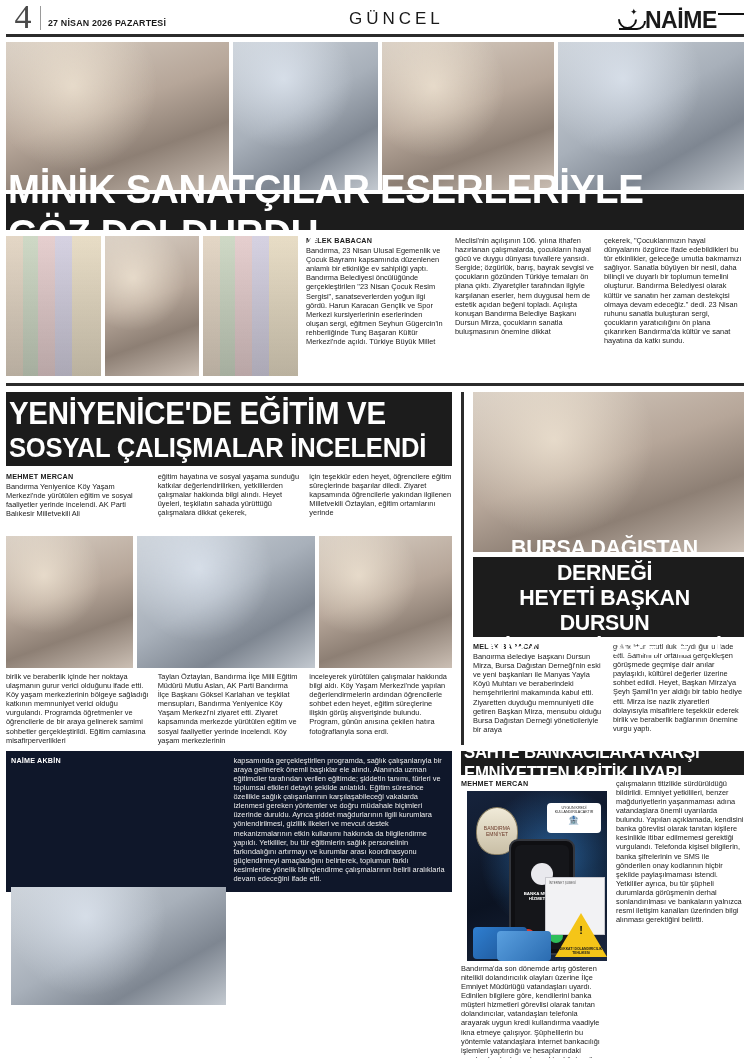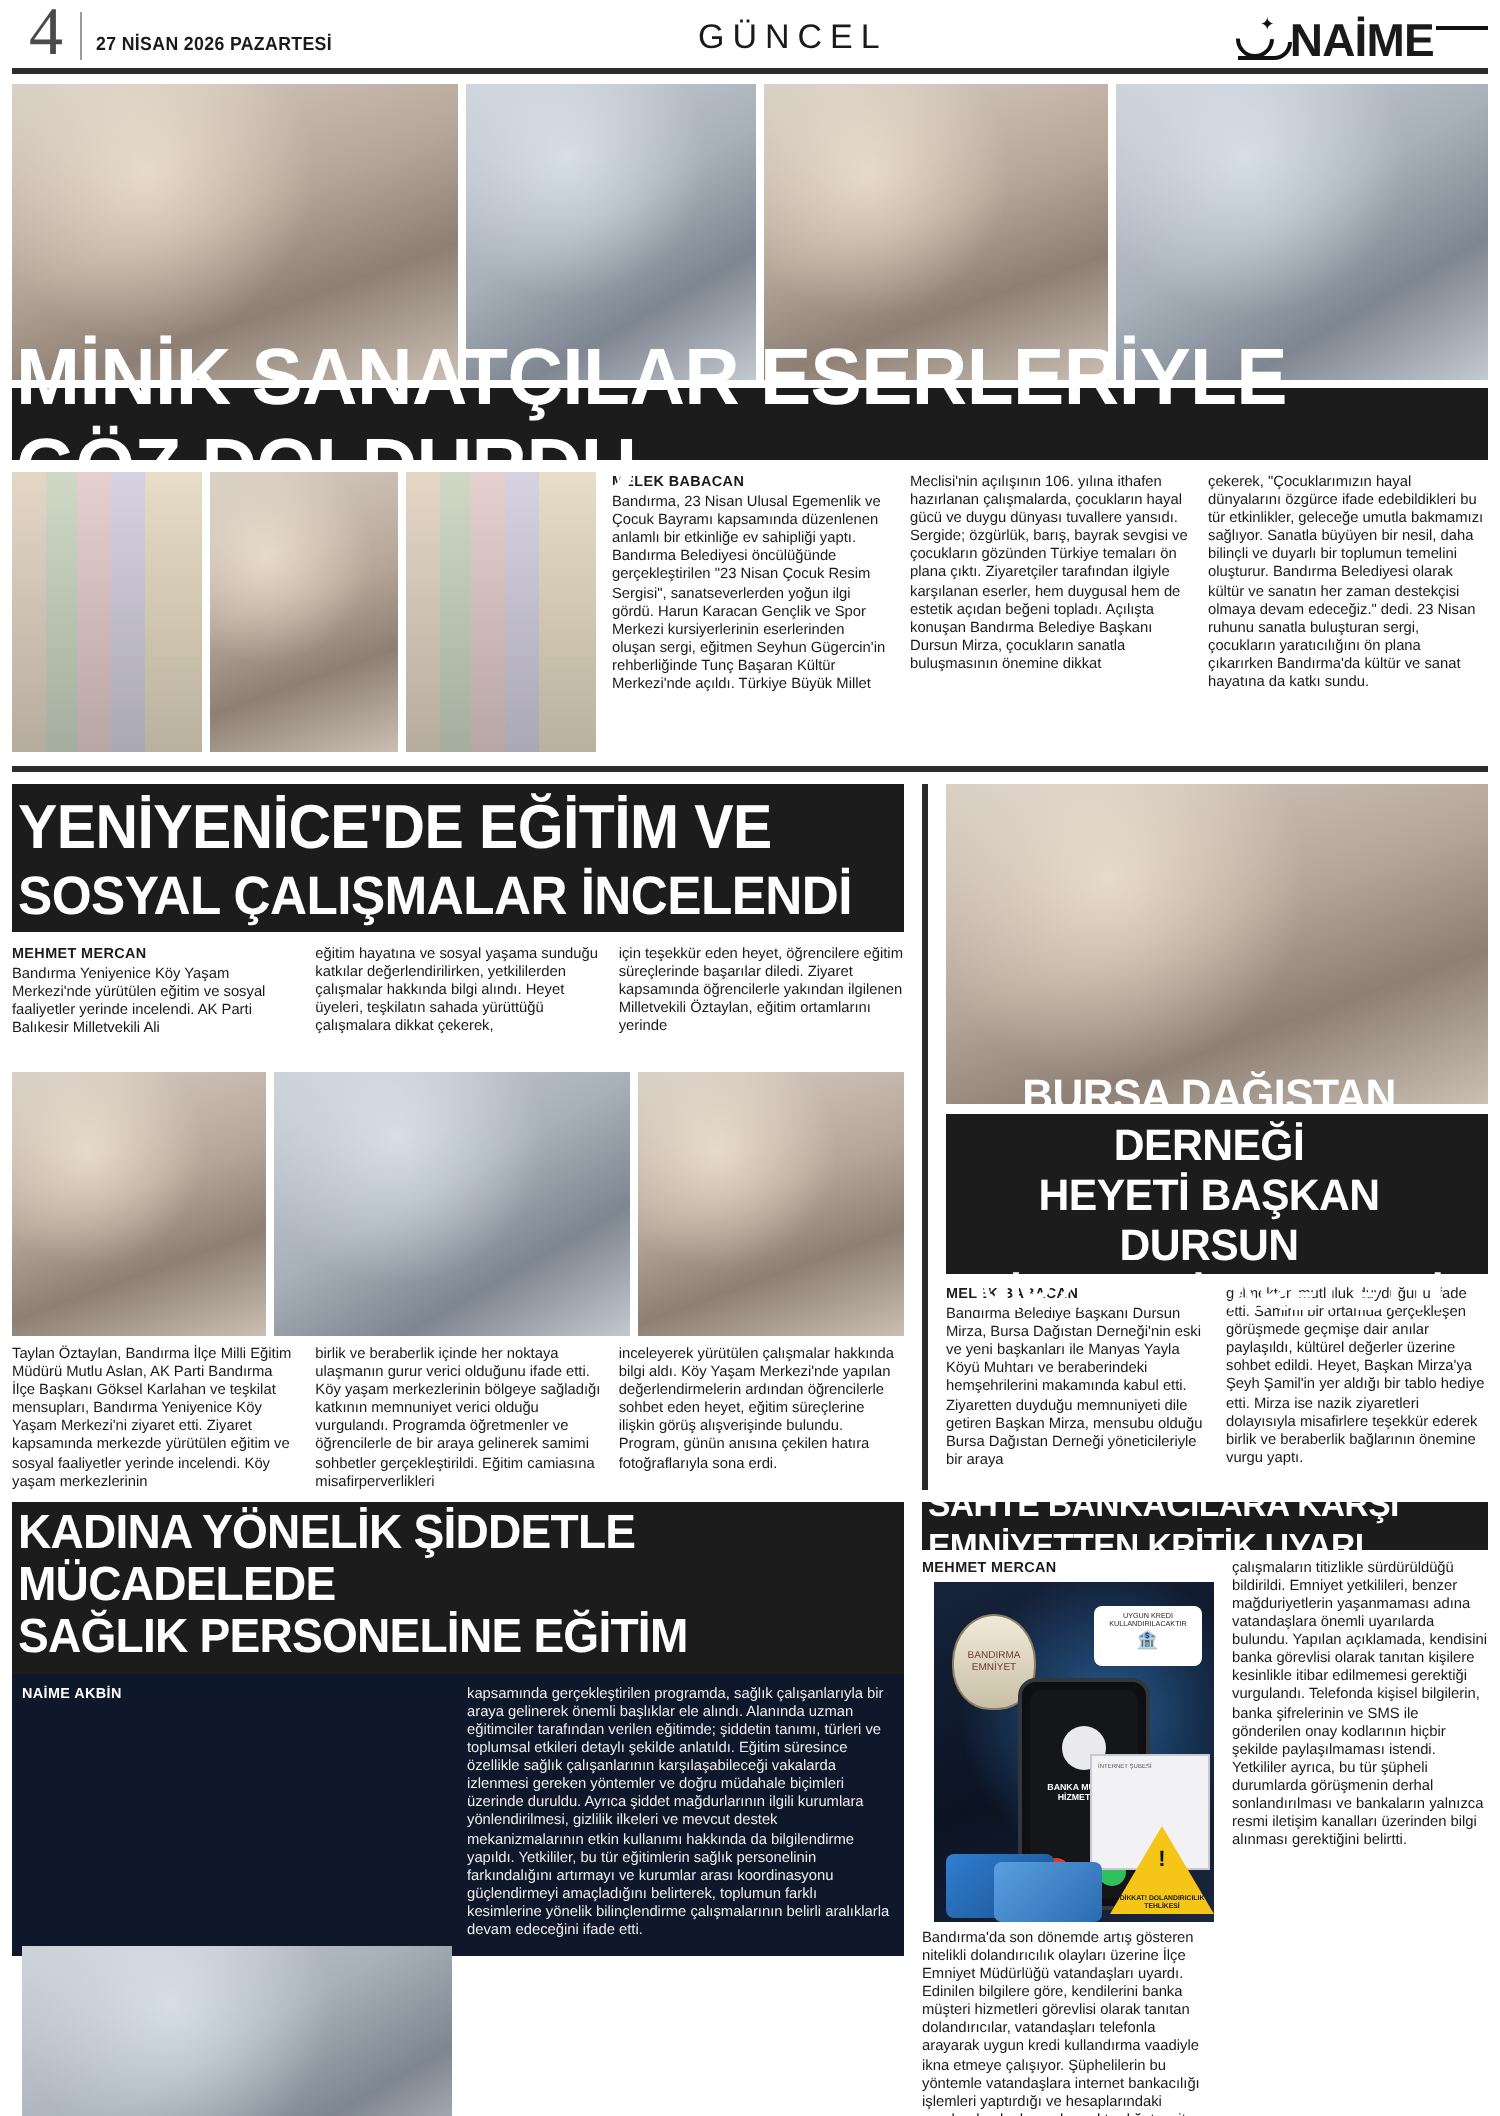--- a/index.html
+++ b/index.html
@@ -262,24 +262,24 @@
       </div>
 
       <div class="blk2-photos">
         <div class="photo warm"></div>
         <div class="photo cool"></div>
         <div class="photo warm"></div>
       </div>
 
       <div class="blk2-bot">
         <div class="col" style="flex:1">
+          <p>birlik ve beraberlik içinde her noktaya ulaşmanın gurur verici olduğunu ifade etti. Köy yaşam merkezlerinin bölgeye sağladığı katkının memnuniyet verici olduğu vurgulandı. Programda öğretmenler ve öğrencilerle de bir araya gelinerek samimi sohbetler gerçekleştirildi. Eğitim camiasına misafirperverlikleri</p>
+        </div>
+        <div class="col" style="flex:1">
           <p>Taylan Öztaylan, Bandırma İlçe Milli Eğitim Müdürü Mutlu Aslan, AK Parti Bandırma İlçe Başkanı Göksel Karlahan ve teşkilat mensupları, Bandırma Yeniyenice Köy Yaşam Merkezi'ni ziyaret etti. Ziyaret kapsamında merkezde yürütülen eğitim ve sosyal faaliyetler yerinde incelendi. Köy yaşam merkezlerinin</p>
-        </div>
-        <div class="col" style="flex:1">
-          <p>birlik ve beraberlik içinde her noktaya ulaşmanın gurur verici olduğunu ifade etti. Köy yaşam merkezlerinin bölgeye sağladığı katkının memnuniyet verici olduğu vurgulandı. Programda öğretmenler ve öğrencilerle de bir araya gelinerek samimi sohbetler gerçekleştirildi. Eğitim camiasına misafirperverlikleri</p>
         </div>
         <div class="col" style="flex:1">
           <p>inceleyerek yürütülen çalışmalar hakkında bilgi aldı. Köy Yaşam Merkezi'nde yapılan değerlendirmelerin ardından öğrencilerle sohbet eden heyet, eğitim süreçlerine ilişkin görüş alışverişinde bulundu.
 Program, günün anısına çekilen hatıra fotoğraflarıyla sona erdi.</p>
         </div>
       </div>
     </div>
 
     <div class="vrule"></div>
 
@@ -301,24 +301,20 @@
         <div class="col" style="flex:1">
           <p>gelmekten mutluluk duyduğunu ifade etti. Samimi bir ortamda gerçekleşen görüşmede geçmişe dair anılar paylaşıldı, kültürel değerler üzerine sohbet edildi.
 Heyet, Başkan Mirza'ya Şeyh Şamil'in yer aldığı bir tablo hediye etti. Mirza ise nazik ziyaretleri dolayısıyla misafirlere teşekkür ederek birlik ve beraberlik bağlarının önemine vurgu yaptı.</p>
         </div>
       </div>
     </div>
   </div>
 
   <div class="bottom">
     <div class="bl">
-      <div class="hl4">
-        <div>KADINA YÖNELİK ŞİDDETLE MÜCADELEDE</div>
-        <div>SAĞLIK PERSONELİNE EĞİTİM</div>
-      </div>
       <div class="dark">
         <div class="b4-top">
           <div class="col" style="flex:1">
             <div class="byline">NAİME AKBİN</div>
           </div>
           <div class="col" style="flex:1">
             <div class="b4-photo photo cool" style="float:none;width:auto;height:0;margin:0;"></div>
             <p>kapsamında gerçekleştirilen programda, sağlık çalışanlarıyla bir araya gelinerek önemli başlıklar ele alındı. Alanında uzman eğitimciler tarafından verilen eğitimde; şiddetin tanımı, türleri ve toplumsal etkileri detaylı şekilde anlatıldı.
 Eğitim süresince özellikle sağlık çalışanlarının karşılaşabileceği vakalarda izlenmesi gereken yöntemler ve doğru müdahale biçimleri üzerinde duruldu. Ayrıca şiddet mağdurlarının ilgili kurumlara yönlendirilmesi, gizlilik ilkeleri ve mevcut destek mekanizmalarının etkin kullanımı hakkında da bilgilendirme yapıldı.
 Yetkililer, bu tür eğitimlerin sağlık personelinin farkındalığını artırmayı ve kurumlar arası koordinasyonu güçlendirmeyi amaçladığını belirterek, toplumun farklı kesimlerine yönelik bilinçlendirme çalışmalarının belirli aralıklarla devam edeceğini ifade etti.</p>

